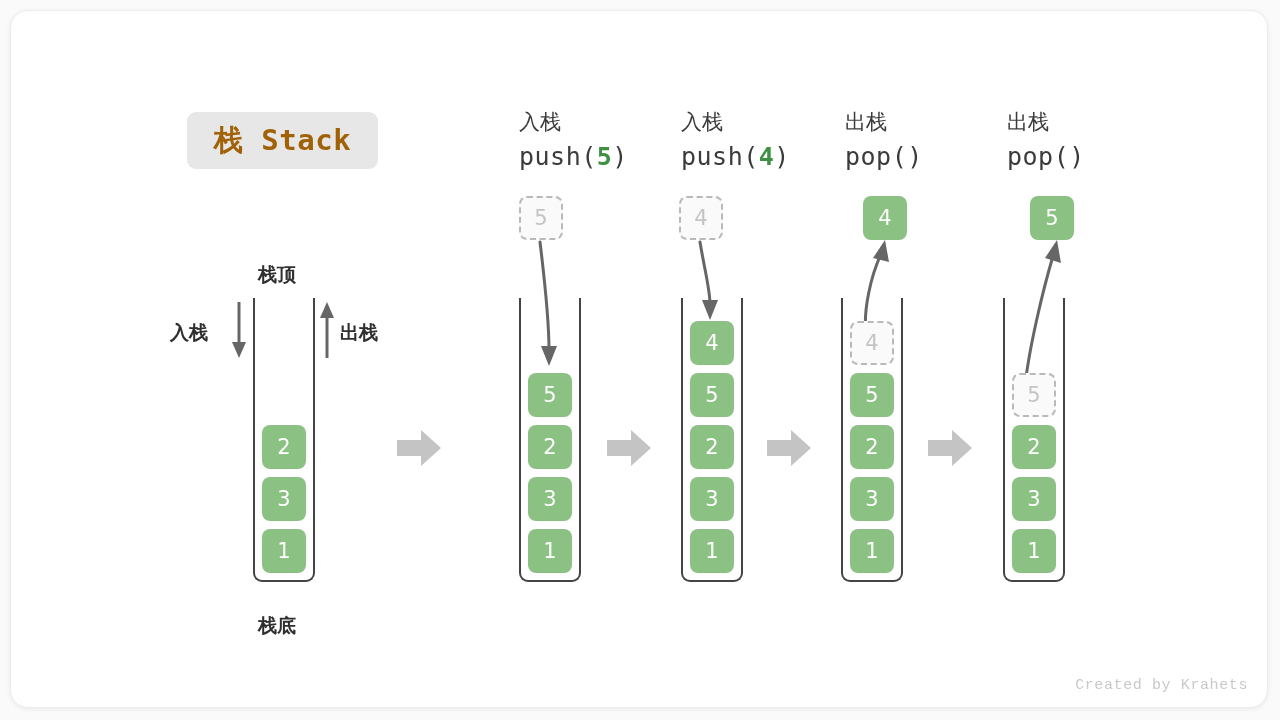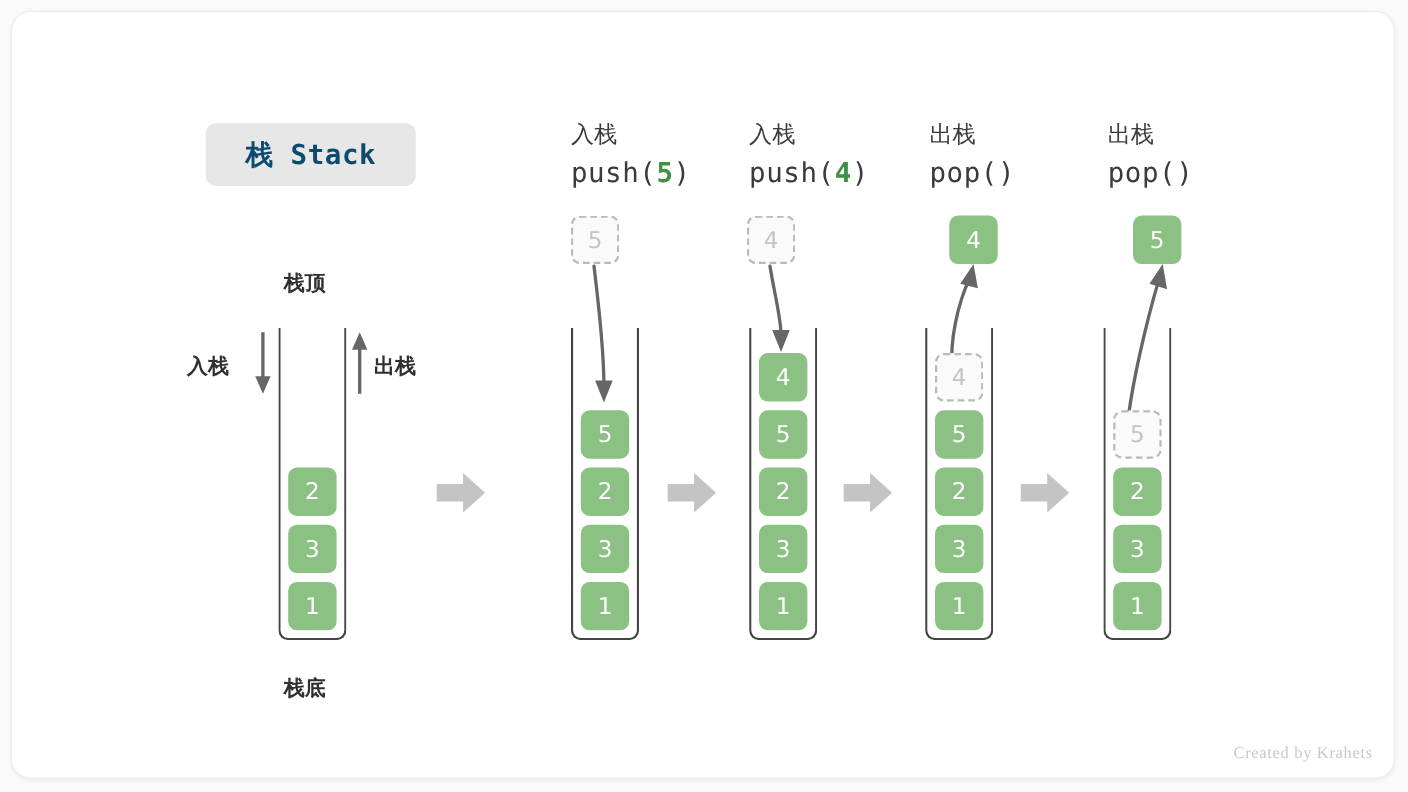--- a/index.html
+++ b/index.html
@@ -40,23 +40,23 @@
     width: 191px;
     height: 57px;
     background: #e7e7e7;
     border-radius: 9px;
     display: flex;
     align-items: center;
     justify-content: center;
   }
   .title-badge .txt {
     font-family: "DejaVu Sans Mono", "Liberation Mono", monospace;
-    font-size: 25px;
+    font-size: 29px;
     font-weight: bold;
-    color: #0c4a6e;
+    color: #a16207;
     letter-spacing: 0.5px;
     white-space: pre;
   }
 
   
   .cn-label {
     position: absolute;
     font-family: "DejaVu Sans", "Liberation Sans", sans-serif;
     font-size: 19px;
     font-weight: bold;
@@ -134,21 +134,21 @@
     position: absolute;
     width: 46px;
     height: 40px;
   }
 
   
   .watermark {
     position: absolute;
     right: 32px;
     bottom: 26px;
-    font-family: Liberation Serif, serif;
+    font-family: Liberation Mono, monospace;
     font-size: 15px;
     color: #c9c9c9;
     letter-spacing: 0.6px;
     white-space: nowrap;
     text-align: right;
   }
 
   svg { display: block; overflow: visible; }
 </style>
 </head>
@@ -156,21 +156,21 @@
 
 <div id="page">
   <div class="card"></div>
 
   <div class="title-badge">
     <span class="txt">栈 Stack</span>
   </div>
 
   <div>
 
-    <div class="cn-label" style="left:258px; top:245px;font-family:Liberation Mono, monospace;">栈顶</div>
+    <div class="cn-label" style="left:258px; top:262px;font-family:Liberation Mono, monospace;">栈顶</div>
 
     <div class="cn-label" style="left:258px; top:613px;">栈底</div>
 
     <div class="cn-label" style="left:170px; top:320px;">入栈</div>
 
     <div class="cn-label" style="left:340px; top:320px;">出栈</div>
 
     <div class="vline-arrow" style="left:228px; top:300px;">
       <svg width="22" height="60" viewBox="0 0 22 60">
         <line x1="11" y1="2" x2="11" y2="45" stroke="#666666" stroke-width="3"></line>

